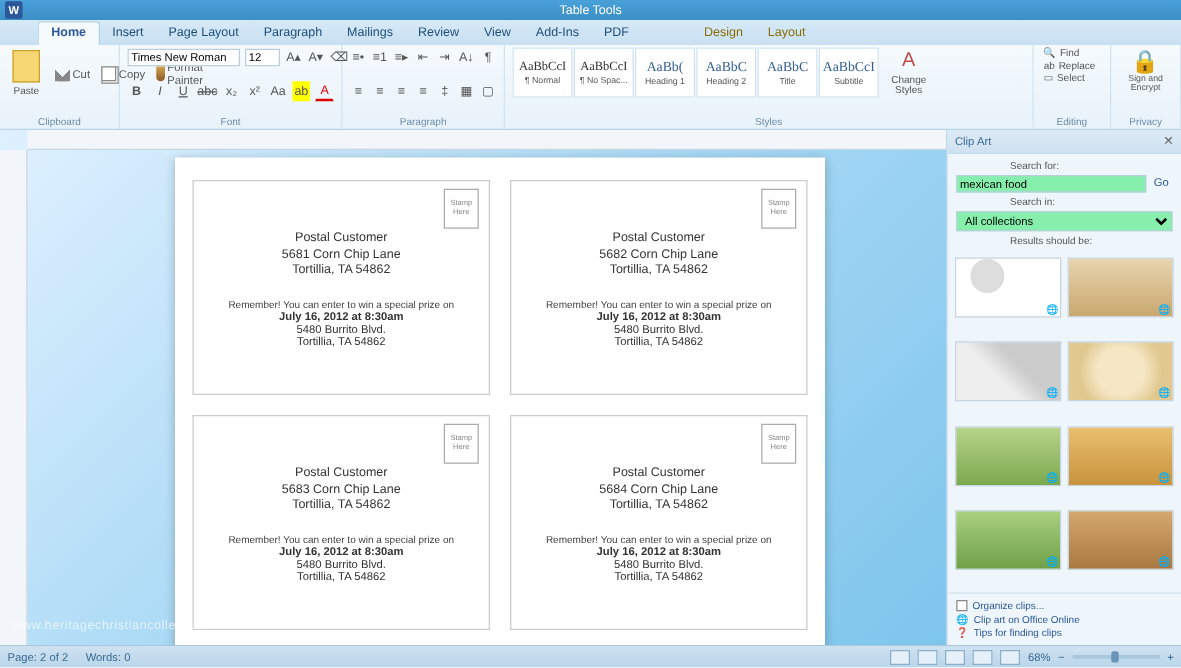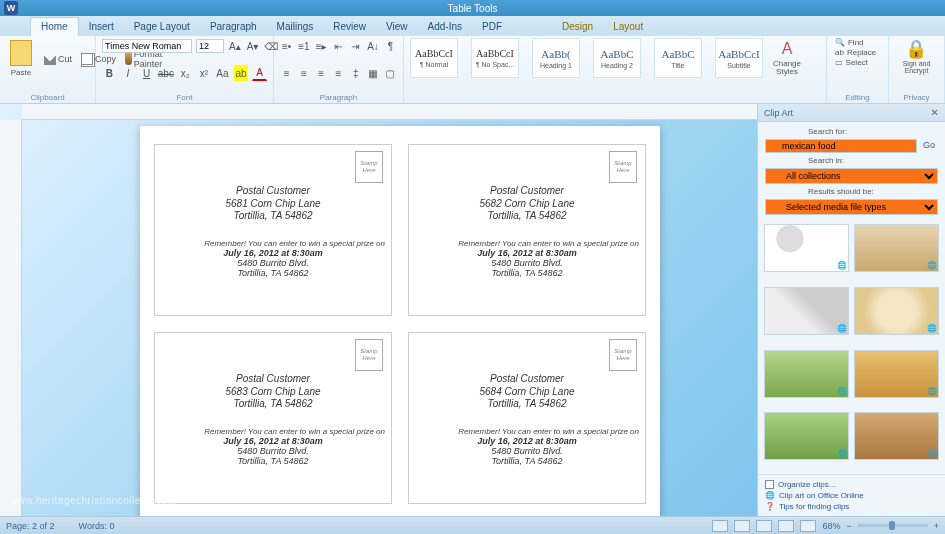--- a/index.html
+++ b/index.html
@@ -6,88 +6,88 @@
 body { width: 945px; height: 534px; overflow: hidden; background: #fff; font-size: 11px; }
 
 
 .titlebar { height: 16px; background: linear-gradient(#4aa0d8,#3b8fc7); display: flex; align-items: center; color: #fff; font-size: 10px; padding: 0 4px; position: relative; }
 .titlebar .center { position: absolute; left: 50%; transform: translateX(-50%); }
 .titlebar .icon-w { width: 14px; height: 14px; background: #2b579a; color:#fff; display:inline-flex; align-items:center; justify-content:center; font-weight:bold; font-size:9px; border-radius:2px; margin-right:4px; }
 
 
 .ribbon-tabs { height: 20px; background: linear-gradient(#d6e9f7,#c8e0f2); display: flex; align-items: flex-end; padding-left: 30px; font-size: 10px; color: #1f4e79; }
 .ribbon-tabs .tab { padding: 3px 10px 4px; cursor: pointer; }
-.ribbon-tabs .tab.active { background: #f5fafd; border: 1px solid #b5d3e7; border-bottom: none; border-radius: 3px 3px 0 0; color:#2b579a; font-weight:400; }
+.ribbon-tabs .tab.active { background: #f5fafd; border: 1px solid #b5d3e7; border-bottom: none; border-radius: 3px 3px 0 0; color:#2b579a; font-weight:700; }
 .ribbon-tabs .tab.contextual { color: #8a6d00; }
 
 
 .ribbon { height: 68px; background: linear-gradient(#f5fafd,#e8f2fa); border-bottom: 1px solid #b5d3e7; display: flex; font-size: 9px; color: #555; }
 .ribbon-group { border-right: 1px solid #d0e3f1; padding: 2px 6px 1px; display:flex; flex-direction:column; justify-content:space-between; }
 .ribbon-group-label { text-align:center; font-size:8px; color:#6a8ca8; padding-top:1px; }
 .ribbon-row { display:flex; align-items:center; gap:4px; }
 .ribbon-btn { display:inline-flex; align-items:center; gap:2px; padding:1px 3px; cursor:pointer; border:1px solid transparent; border-radius:2px; }
 .ico { width:14px; height:14px; display:inline-block; }
 .ico-paste { background: #f7d774; border:1px solid #c9a227; }
 .ico-cut { width:12px;height:12px;background:linear-gradient(45deg,#888 40%,transparent 40%),linear-gradient(-45deg,#888 40%,transparent 40%); }
 .ico-copy { width:12px;height:12px;background:#fff;border:1px solid #888;box-shadow:1px 1px 0 #fff,1px 1px 0 1px #888; }
 .ico-brush { width:12px;height:12px;background:linear-gradient(#d4a24e,#8b5a2b); border-radius:0 0 6px 6px; }
 .font-select { font-size:9px; border:1px solid #b9cfdd; background:#fff; padding:1px 2px; width:90px; }
 .size-select { font-size:9px; border:1px solid #b9cfdd; background:#fff; padding:1px 2px; width:28px; }
 .fbtn { width:16px; height:16px; display:inline-flex; align-items:center; justify-content:center; font-size:10px; border:1px solid transparent; cursor:pointer; }
-.style-gal { display:flex; gap:13px;border-radius:10px; }
+.style-gal { display:flex; gap:1px;border-radius:10px; }
 .style-box { width:48px; height:40px; border:1px solid #d0e3f1; background:#fff; display:flex; flex-direction:column; align-items:center; justify-content:center; cursor:pointer; font-size:7px; }
 .style-box .prev { font-family: 'Times New Roman', serif; color:#366092; font-size:11px; }
 .style-box .prev.normal { color:#333; font-size:10px; }
 .style-box .lbl { color:#555; margin-top:2px; }
 .edit-col { display:flex; flex-direction:column; gap:1px; font-size:8px; }
 .edit-col .ei { display:flex; align-items:center; gap:3px; cursor:pointer; padding:0 2px; }
 
 
 .workspace { display:flex; height: calc(534px - 16px - 20px - 68px - 18px); }
 .doc-area { flex:1; background: linear-gradient(135deg,#e0f1ff 0%,#a7d8f5 50%,#7ec5ec 100%); position:relative; overflow:hidden; }
 .ruler-h { position:absolute; top:0; left:22px; right:0; height:16px; background:#f2f6fa; border-bottom:1px solid #c6d6e2; }
 .ruler-v { position:absolute; top:16px; left:0; width:22px; bottom:0; background:#f2f6fa; border-right:1px solid #c6d6e2; }
 .page { position:absolute; top:22px; left:140px; width:520px; height:396px; background:#fff; box-shadow:0 2px 8px rgba(0,0,0,.25); padding:18px 14px; }
-.cards { display:grid; grid-template-columns:1fr 1fr; grid-template-rows:1fr 1fr; gap:16px; height:100%;font-style:italic; }
+.cards { display:grid; grid-template-columns:1fr 1fr; grid-template-rows:1fr 1fr; gap:16px; height:100%; }
 .card { border:1px solid #ccc; position:relative; text-align:center; font-family:'Times New Roman',serif; font-size:9px; color:#333; padding:6px; }
 .stamp { position:absolute; top:6px; right:8px; width:28px; height:32px; border:1px solid #aaa; font-size:6px; color:#888; display:flex; align-items:center; justify-content:center; line-height:1.1; }
 .addr { margin-top:34px; line-height:1.25; font-size:10px; }
-.rem { margin-top:16px; font-size:8px; color:#444;text-align:right; }
+.rem { margin-top:16px; font-size:8px; color:#444; }
 .evt { margin-top:0; font-size:9px; }
 .evt b { font-weight:bold; }
 .watermark { position:absolute; left:10px; bottom:10px; color:rgba(255,255,255,.65); font-size:10px; letter-spacing:.5px; }
 
 
 .pane { width:188px; background:#eef5fb; border-left:1px solid #b5d3e7; display:flex; flex-direction:column; font-size:9px; color:#444; }
 .pane-hd { background:linear-gradient(#dceaf5,#cfe2f1); padding:3px 6px; font-size:9px; color:#3a6a92; display:flex; align-items:center; justify-content:space-between; border-bottom:1px solid #b5d3e7; }
 .pane-hd .x { cursor:pointer; color:#666; font-size:10px; }
 .pane-body { padding:5px 7px; display:flex; flex-direction:column; gap:3px; }
 .pane-body label { font-size:8px; color:#555;padding-left:43px; }
-.pane-body input,.pane-body select { width:100%; font-size:9px; border:1px solid #b9cfdd; padding:1px 16px; background:#f97316; }
+.pane-body input,.pane-body select { width:100%; font-size:9px; border:1px solid #b9cfdd; padding:1px 2px; background:#86efac; }
 .search-row { display:flex; gap:3px; }
 .search-row input { flex:1; }
 .go { color:#2b579a; cursor:pointer; font-size:9px; padding:1px 3px; }
 .results { flex:1; padding:4px 6px; display:grid; grid-template-columns:1fr 1fr; gap:5px; overflow:hidden; }
 .thumb { height:48px; background:#fff; border:1px solid #c6d6e2; position:relative; display:flex; align-items:center; justify-content:center; }
 .thumb::after { content:"🌐"; position:absolute; bottom:1px; right:1px; font-size:8px; }
 .t1{background:radial-gradient(circle at 30% 30%,#ddd 20%,#fff 21%),radial-gradient(circle at 60% 60%,#ccc 25%,#fff 26%),#efefef;}
 .t2{background:linear-gradient(#e8d4b0,#c9a86e);}
 .t3{background:linear-gradient(45deg,#eee 40%,#ccc 60%);}
 .t4{background:radial-gradient(circle,#f5e6c4 40%,#e0c88f 70%);}
 .t5{background:linear-gradient(#b8d48a,#7aa84f);}
 .t6{background:linear-gradient(#e8c070,#c9923d);}
 .t7{background:linear-gradient(#a8d080,#6fa048);}
 .t8{background:linear-gradient(#d4a870,#a87840);}
 .pane-ft { padding:4px 7px; border-top:1px solid #d0e3f1; font-size:8px; color:#2b579a; }
 .pane-ft div { display:flex; align-items:flex-end; gap:4px; cursor:pointer; padding:1px 0; }
 .cb { width:9px; height:9px; border:1px solid #888; background:#fff; display:inline-block; }
 
 
 .status { height:18px; background:linear-gradient(#cfe2f1,#b9d5ea); border-top:1px solid #a9c7dd; display:flex; align-items:center; font-size:9px; color:#3a6a92; padding:0 6px; justify-content:space-between; }
-.status .sl { display:flex; gap:24px; }
+.status .sl { display:flex; gap:14px; }
 .status .sr { display:flex; align-items:center; gap:6px; }
 .viewbtn { width:16px; height:12px; border:1px solid #8ab0cc; background:#e6f0f8; cursor:pointer; }
 .zoom-slider { width:70px; height:3px; background:#a9c7dd; position:relative; }
 .zoom-slider::before { content:""; position:absolute; left:45%; top:-3px; width:6px; height:9px; background:#6a95b8; border-radius:2px; }
 </style>
 </head>
 <body>
 
 <div class="titlebar">
   <span class="icon-w">W</span>
@@ -204,20 +204,21 @@
           <div class="style-box">
             <div class="prev ">AaBbCcI</div>
             <div class="lbl">Subtitle</div>
           </div>
         </div>
       <div class="ribbon-btn" style="flex-direction:column;font-size:8px;width:40px;">
         <span style="font-size:16px;color:#c0504d;">A</span>
         <span style="text-align:center;line-height:1;">Change Styles</span>
       </div>
     </div>
+    <div class="ribbon-group-label">Styles</div>
   </div>
 
   <div class="ribbon-group" style="width:62px;">
     <div class="edit-col">
       <div class="ei">
           <span>🔍</span>
           <span>Find</span>
         </div>
       <div class="ei">
           <span>ab</span>
@@ -282,21 +283,20 @@
     </div>
     <div class="pane-body">
       <label>Search for:</label>
       <div class="search-row">
         <input value="mexican food" style="">
         <span class="go">Go</span>
       </div>
       <label>Search in:</label>
       <select><option>All collections</option></select>
       <label>Results should be:</label>
-      <select><option>Selected media file types</option></select>
     </div>
     <div class="results">
       <div class="thumb t1"></div>
       <div class="thumb t2"></div>
       <div class="thumb t3"></div>
       <div class="thumb t4"></div>
       <div class="thumb t5"></div>
       <div class="thumb t6"></div>
       <div class="thumb t7"></div>
       <div class="thumb t8"></div>

